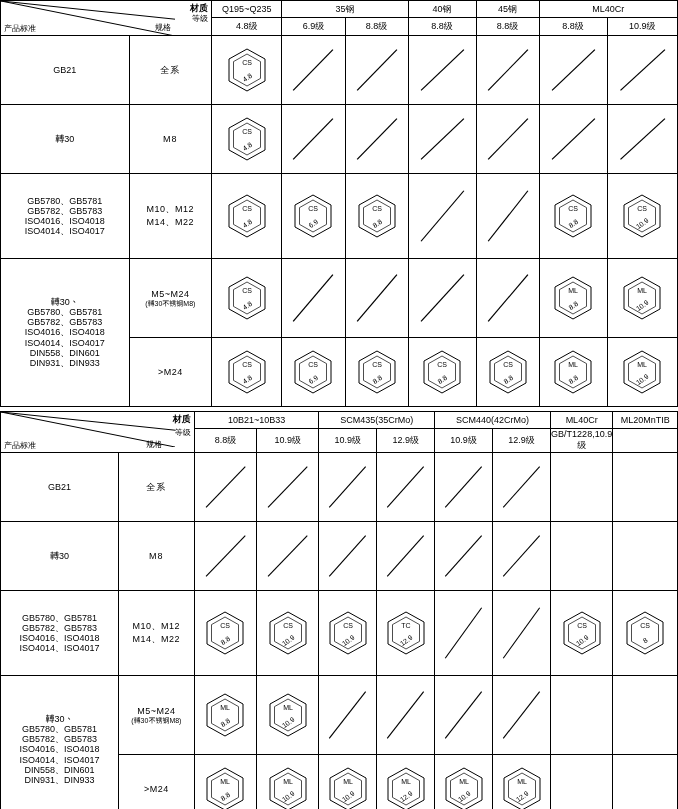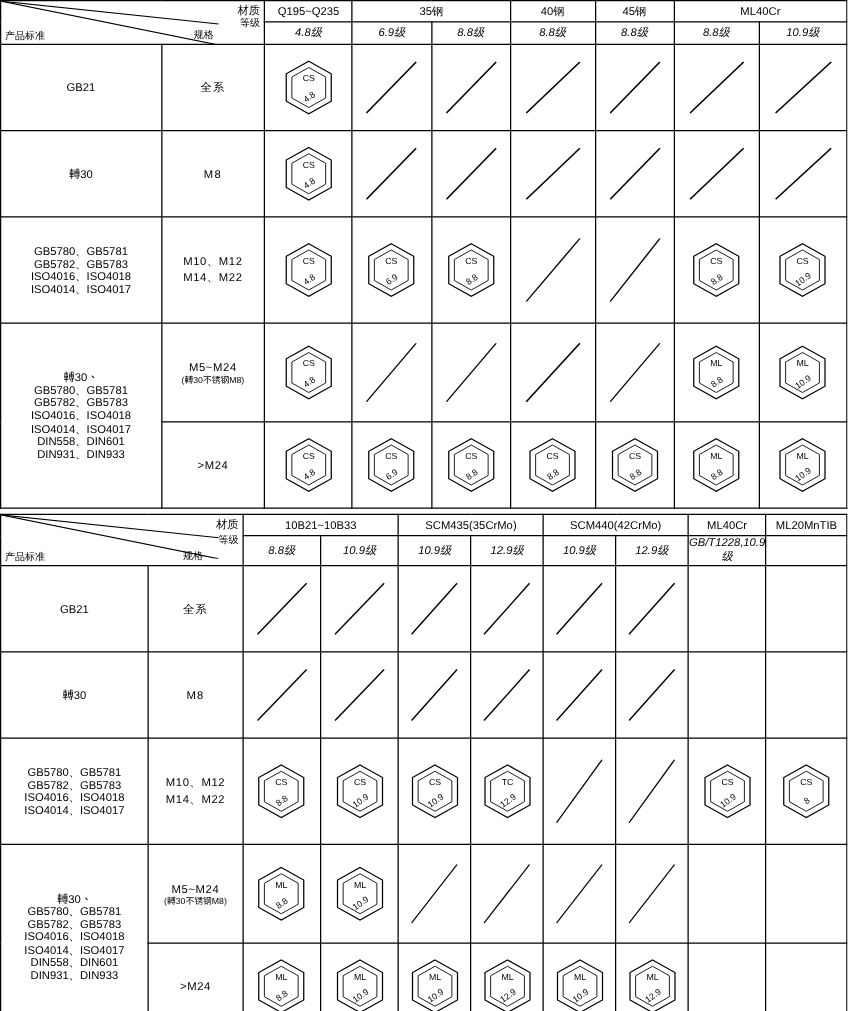--- a/index.html
+++ b/index.html
@@ -2,27 +2,27 @@
 <html><head>
 <meta charset="utf-8">
 <style>
   html,body{margin:0;padding:0;background:#fff;}
   body{font-family:"Liberation Sans","DejaVu Sans",sans-serif;color:#000;}
   .page{width:678px;height:809px;position:relative;overflow:hidden;}
   table{border-collapse:collapse;table-layout:fixed;}
   .tbl{border:1px solid #000;}
   .tbl td{border:1px solid #000;text-align:center;vertical-align:middle;font-size:9px;padding:0;}
   .hdr-mat{font-size:9px;margin-top:34px;}
-  .hdr-grade{font-size:9px;font-style:italic;}
+  .hdr-grade{font-size:9px;}
   .prodstd{font-size:8px;line-height:1.12;text-align:left;padding-left:3px;}
   .spec{font-size:11px;letter-spacing:0.5px;}
   .spec small{font-size:7px;display:block;letter-spacing:0;}
   .big{font-size:13px;letter-spacing:1px;}
   .corner{position:relative;padding:0;}
-  .corner .c-mat{position:absolute;right:3px;top:1px;font-size:9px;}
+  .corner .c-mat{position:absolute;right:3px;top:1px;font-size:9px;font-weight:bold;}
   .corner .c-std{position:absolute;left:3px;bottom:1px;font-size:8px;}
   .corner .c-spec{position:absolute;right:4px;bottom:1px;font-size:8px;}
   .corner .c-grade{position:absolute;right:3px;top:50%;transform:translateY(-50%);font-size:8px;}
   .diag{display:block;width:100%;height:100%;}
   .cellwrap{width:100%;height:100%;display:flex;align-items:center;justify-content:center;}
   svg{display:block;}
   .gap{height:4px;}
 </style>
 </head>
 <body>

